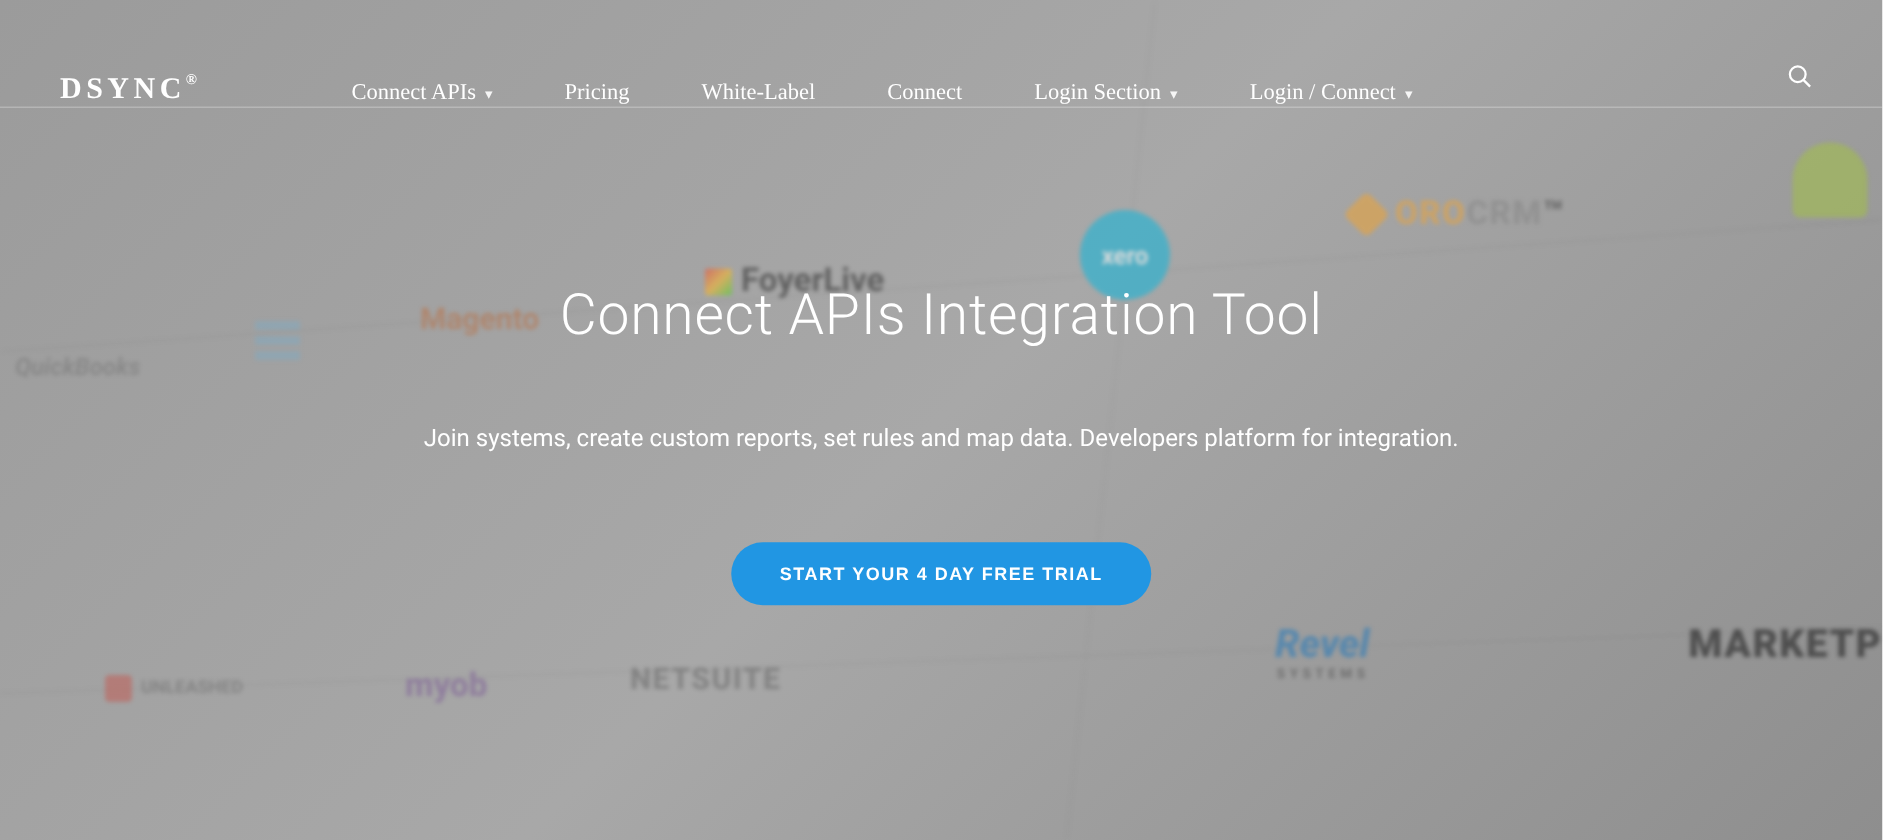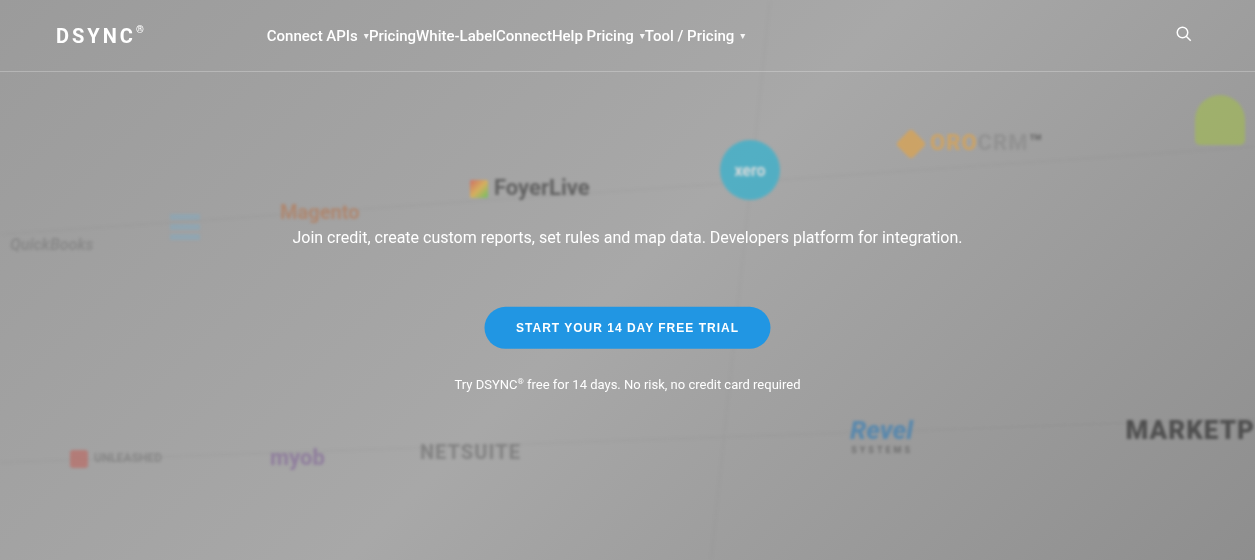--- a/index.html
+++ b/index.html
@@ -50,35 +50,36 @@
 .bg-logo.quickbooks { top: 235px; left: 10px; font-size: 16px; color: #444; opacity: 0.4; font-style: italic; }
 .bg-logo.stack { top: 210px; left: 170px; width: 30px; height: 30px; background: repeating-linear-gradient(0deg, #6ab0d8, #6ab0d8 6px, transparent 6px, transparent 10px); opacity: 0.5; }
 .bg-line { position: absolute; height: 1px; background: rgba(120,120,120,0.3); }
 .l1 { top: 190px; left: 0; width: 100%; transform: rotate(-4deg); }
 .l2 { top: 440px; left: 0; width: 100%; transform: rotate(-2deg); }
 .l3 { top: 0; left: 740px; width: 1px; height: 100%; background: rgba(120,120,120,0.25); transform: rotate(6deg); }
 
 .header {
   position: relative;
   display: flex;
-  align-items: center;
-  padding: 0 56px;
+  align-items: flex-end;
+  padding: 0 40px;
   height: 72px;
   border-bottom: 1px solid rgba(255,255,255,0.25);
   z-index: 10;
+  font-family: Liberation Serif, serif;
 }
 .logo {
   color: #fff;
   font-size: 20px;
   font-weight: 700;
   letter-spacing: 3px;
   margin-right: 60px;
 }
 .logo sup { font-size: 10px; vertical-align: top; }
-.nav { display: flex; align-items: center; flex: 1; margin-left: 60px; }
+.nav { display: flex; align-items: center; gap: 48px; flex: 1; margin-left: 40px; }
 .nav-item {
   color: #fff;
   font-size: 15px;
   font-weight: 500;
   cursor: pointer;
   display: flex;
   align-items: center;
   gap: 6px;
 }
 .chevron { font-size: 10px; opacity: 0.9; }
@@ -160,39 +161,37 @@
       <div class="nav-item">
         <span>Pricing</span>
       </div>
       <div class="nav-item">
         <span>White-Label</span>
       </div>
       <div class="nav-item">
         <span>Connect</span>
       </div>
       <div class="nav-item">
-        <span>Help Pricing</span>
+        <span>Login Section</span>
         <span class="chevron">▾</span>
       </div>
       <div class="nav-item">
-        <span>Tool / Pricing</span>
+        <span>Login / Connect</span>
         <span class="chevron">▾</span>
       </div>
     </nav>
     <div class="search-btn">
       <svg viewBox="0 0 24 24" fill="none" stroke="currentColor" stroke-width="2">
         <circle cx="10" cy="10" r="7"></circle>
         <line x1="21" y1="21" x2="15" y2="15"></line>
       </svg>
     </div>
   </header>
 
   <div class="hero-content">
-    <p class="hero-sub">Join credit, create custom reports, set rules and map data. Developers platform for integration.</p>
+    <h1 class="hero-title">Connect APIs Integration Tool</h1>
+    <p class="hero-sub">Join systems, create custom reports, set rules and map data. Developers platform for integration.</p>
     <div class="cta-row">
-      <button class="btn btn-primary">START YOUR 14 DAY FREE TRIAL</button>
+      <button class="btn btn-primary">START YOUR 4 DAY FREE TRIAL</button>
     </div>
-    <p class="fineprint">
-      <span>Try DSYNC</span><sup>®</sup><span> free for 14 days. No risk, no credit card required</span>
-    </p>
   </div>
 
 </div>
 
 </body></html>

